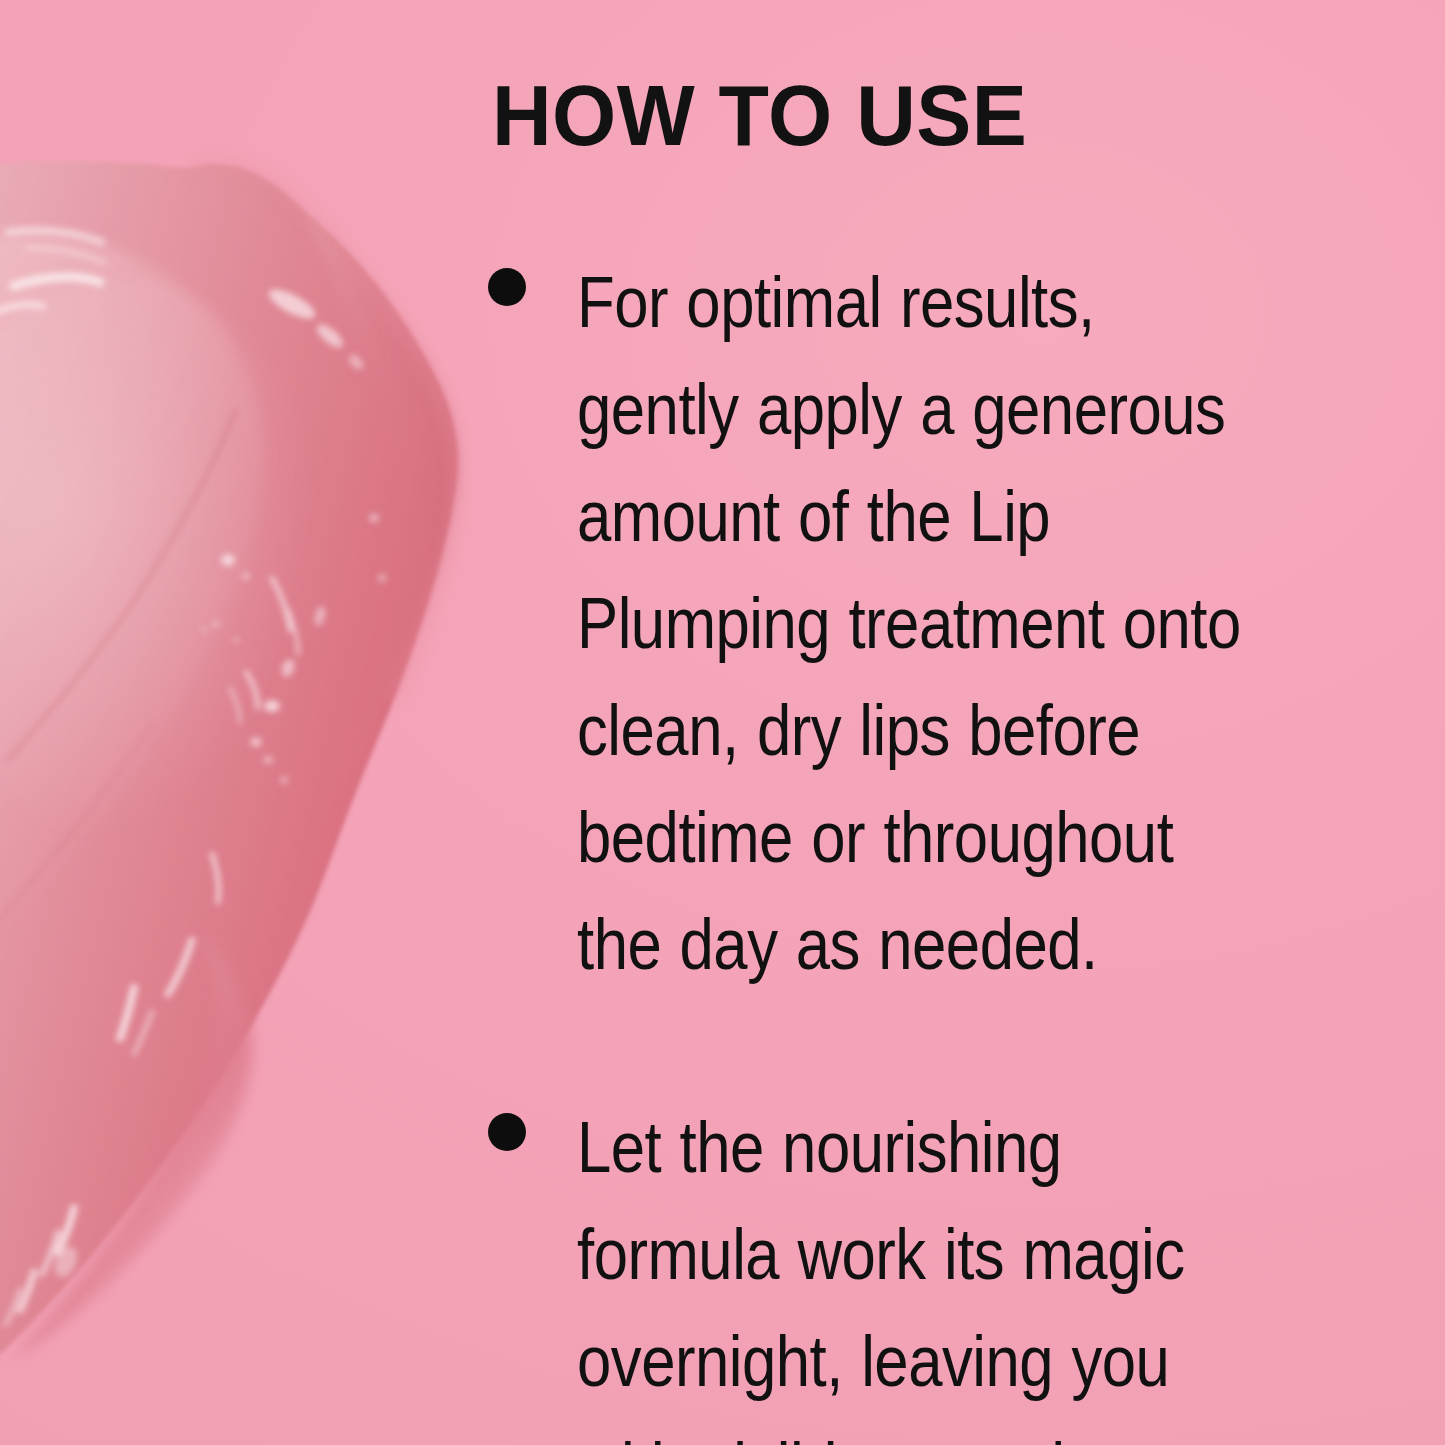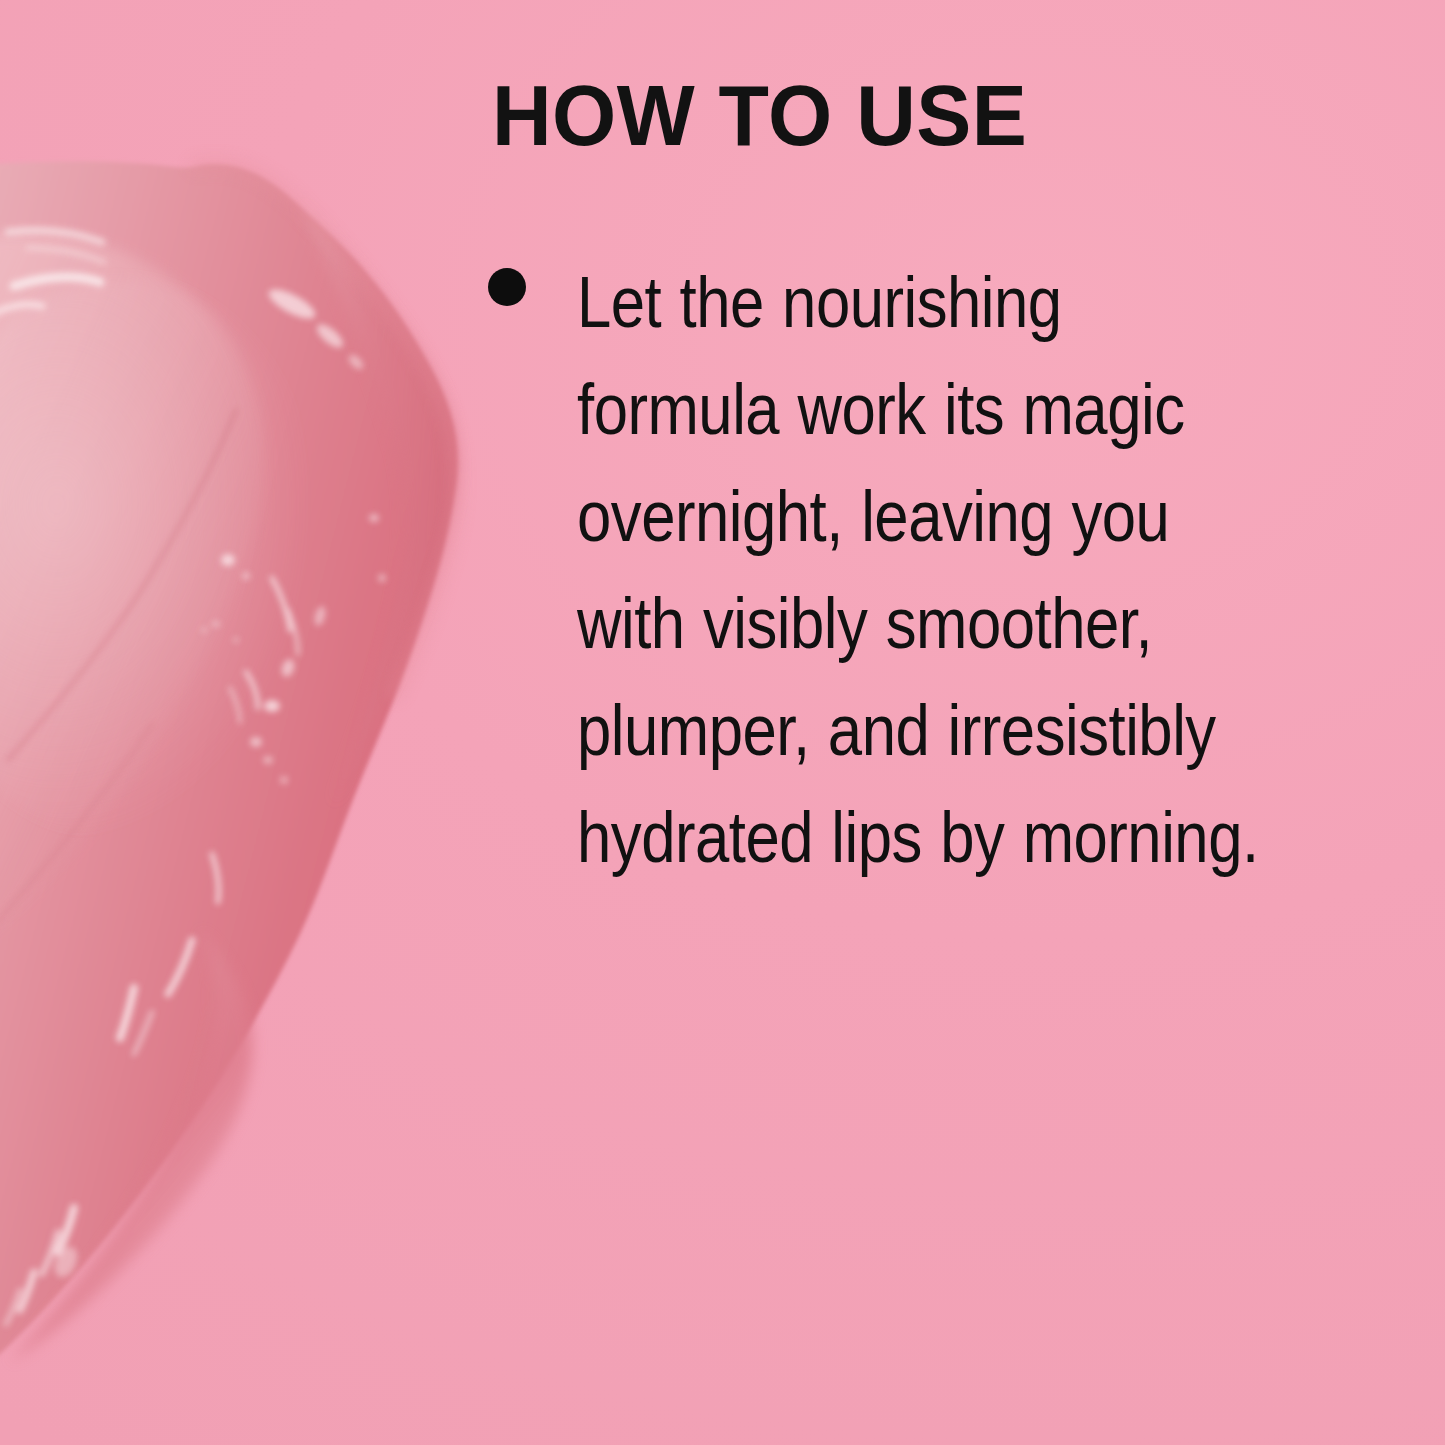--- a/index.html
+++ b/index.html
@@ -271,20 +271,24 @@
       </g>
     </svg>
   </div>
 
   <div class="content">
 
     <div class="title">HOW TO USE</div>
 
     <div class="bullet-list">
 
+      <div class="bullet-item">
+        <span class="bullet-dot"></span>
+        <span class="bullet-text">For optimal results, gently apply a generous amount of the Lip Plumping treatment onto clean, dry lips before bedtime or throughout the day as needed.</span>
+      </div>
 
       <div class="bullet-item">
         <span class="bullet-dot"></span>
         <span class="bullet-text">Let the nourishing formula work its magic overnight, leaving you with visibly smoother, plumper, and irresistibly hydrated lips by morning.</span>
       </div>
 
     </div>
   </div>
 
 </div>

